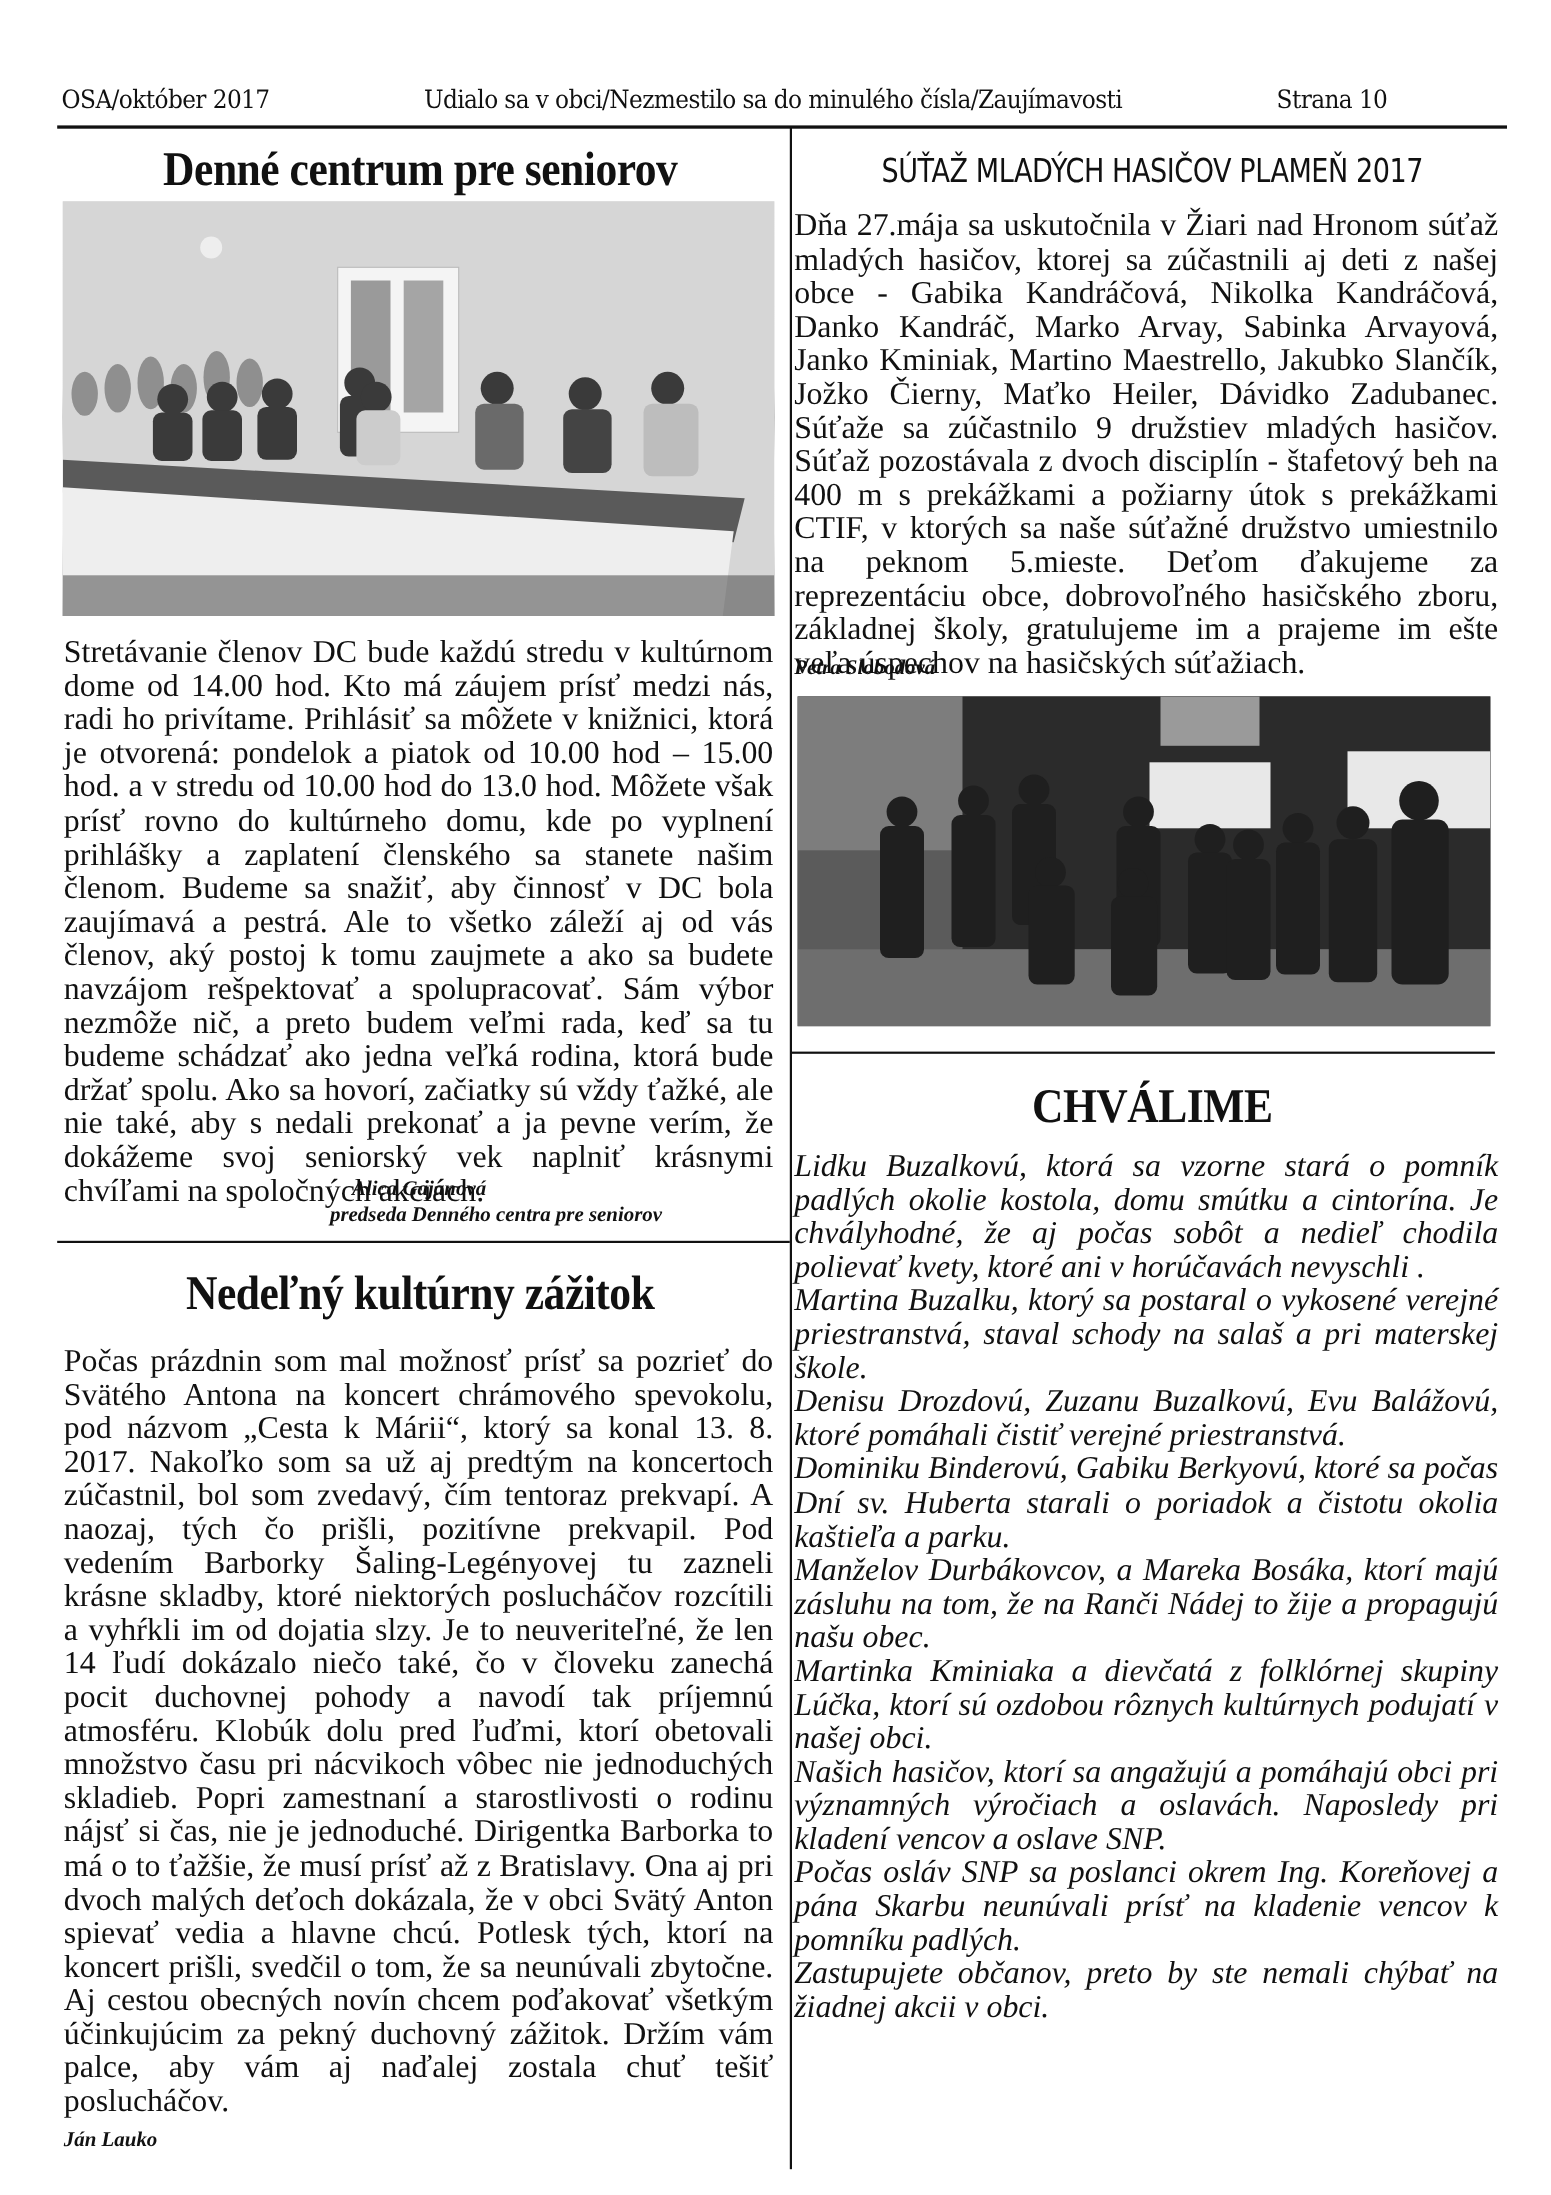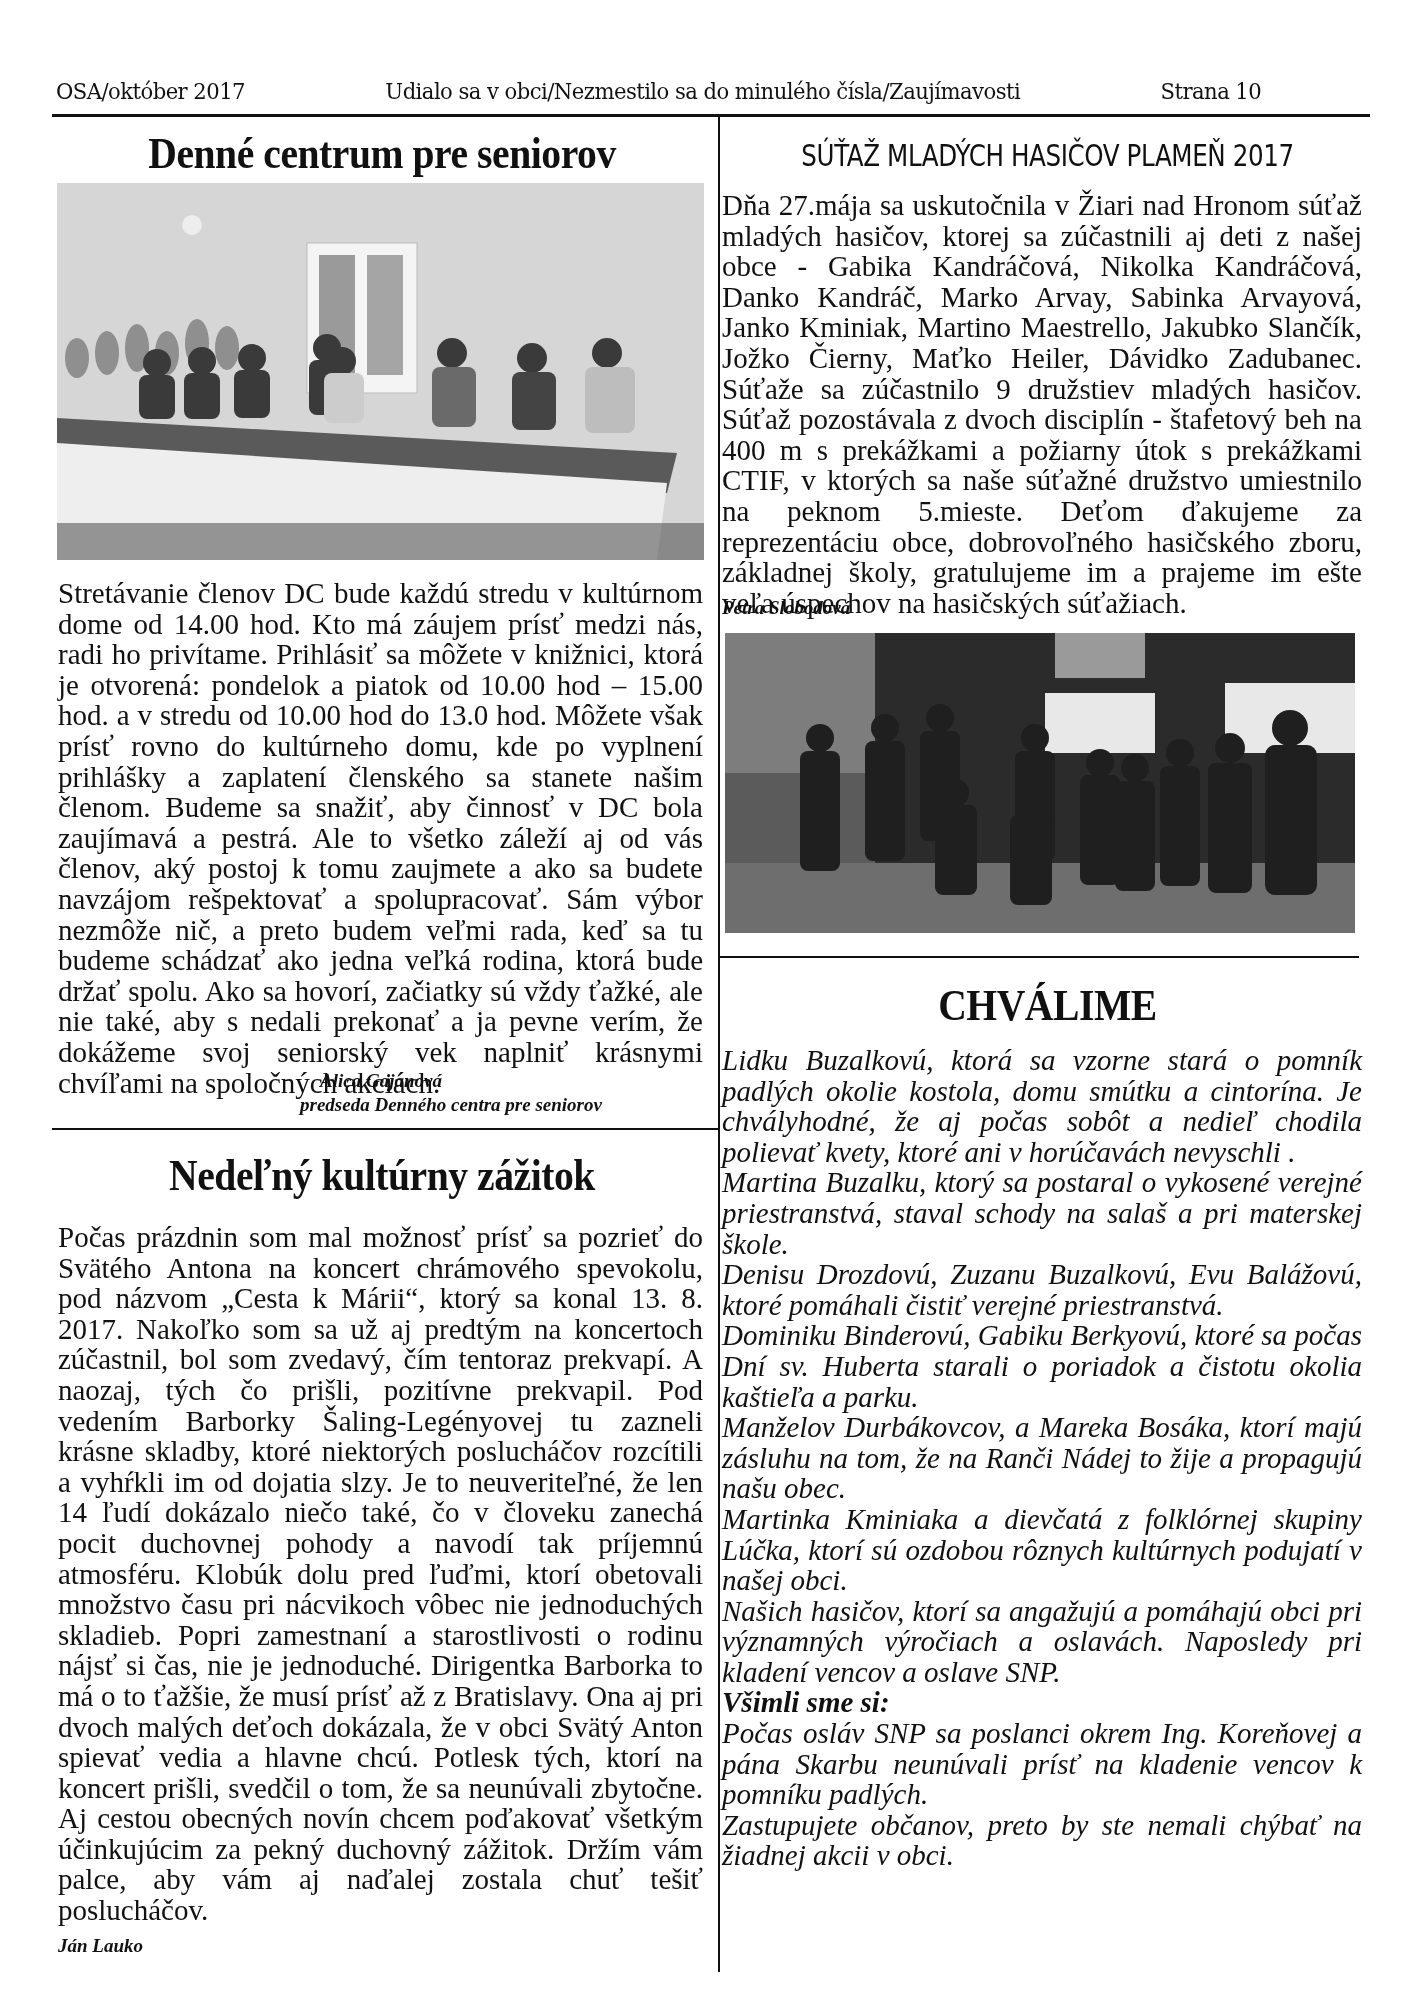--- a/index.html
+++ b/index.html
@@ -133,16 +133,15 @@
 
 <h1 class="t-serif t4">CHVÁLIME</h1>
 <div class="col right body-text" style="top:1045px;font-style:italic;">
   <p style="text-align:justify;">Lidku Buzalkovú, ktorá sa vzorne stará o pomník padlých okolie kostola, domu smútku a cintorína. Je chvályhodné, že aj počas sobôt a nedieľ  chodila polievať kvety, ktoré ani v horúčavách nevyschli .</p>
   <p>Martina Buzalku, ktorý sa postaral o vykosené verejné priestranstvá, staval schody na salaš a pri materskej škole.</p>
   <p>Denisu Drozdovú, Zuzanu Buzalkovú, Evu Balážovú, ktoré pomáhali čistiť verejné priestranstvá.</p>
   <p>Dominiku Binderovú, Gabiku Berkyovú, ktoré sa počas Dní sv. Huberta starali o poriadok a čistotu okolia kaštieľa a parku.</p>
   <p>Manželov Durbákovcov, a Mareka Bosáka, ktorí majú zásluhu na tom, že na Ranči Nádej to žije a propagujú našu obec.</p>
   <p>Martinka Kminiaka a dievčatá z folklórnej skupiny Lúčka, ktorí sú ozdobou rôznych kultúrnych podujatí v našej obci.</p>
   <p>Našich hasičov, ktorí sa angažujú a pomáhajú obci pri významných výročiach a oslavách. Naposledy pri kladení vencov a oslave SNP.</p>
-  <p class="bold-line">Všimli sme si:</p>
   <p>Počas osláv SNP sa poslanci okrem Ing. Koreňovej a pána Skarbu neunúvali prísť na kladenie vencov k pomníku padlých.</p>
   <p>Zastupujete občanov, preto by ste nemali chýbať na žiadnej akcii v obci.</p>
 </div>
 
 </body></html>

